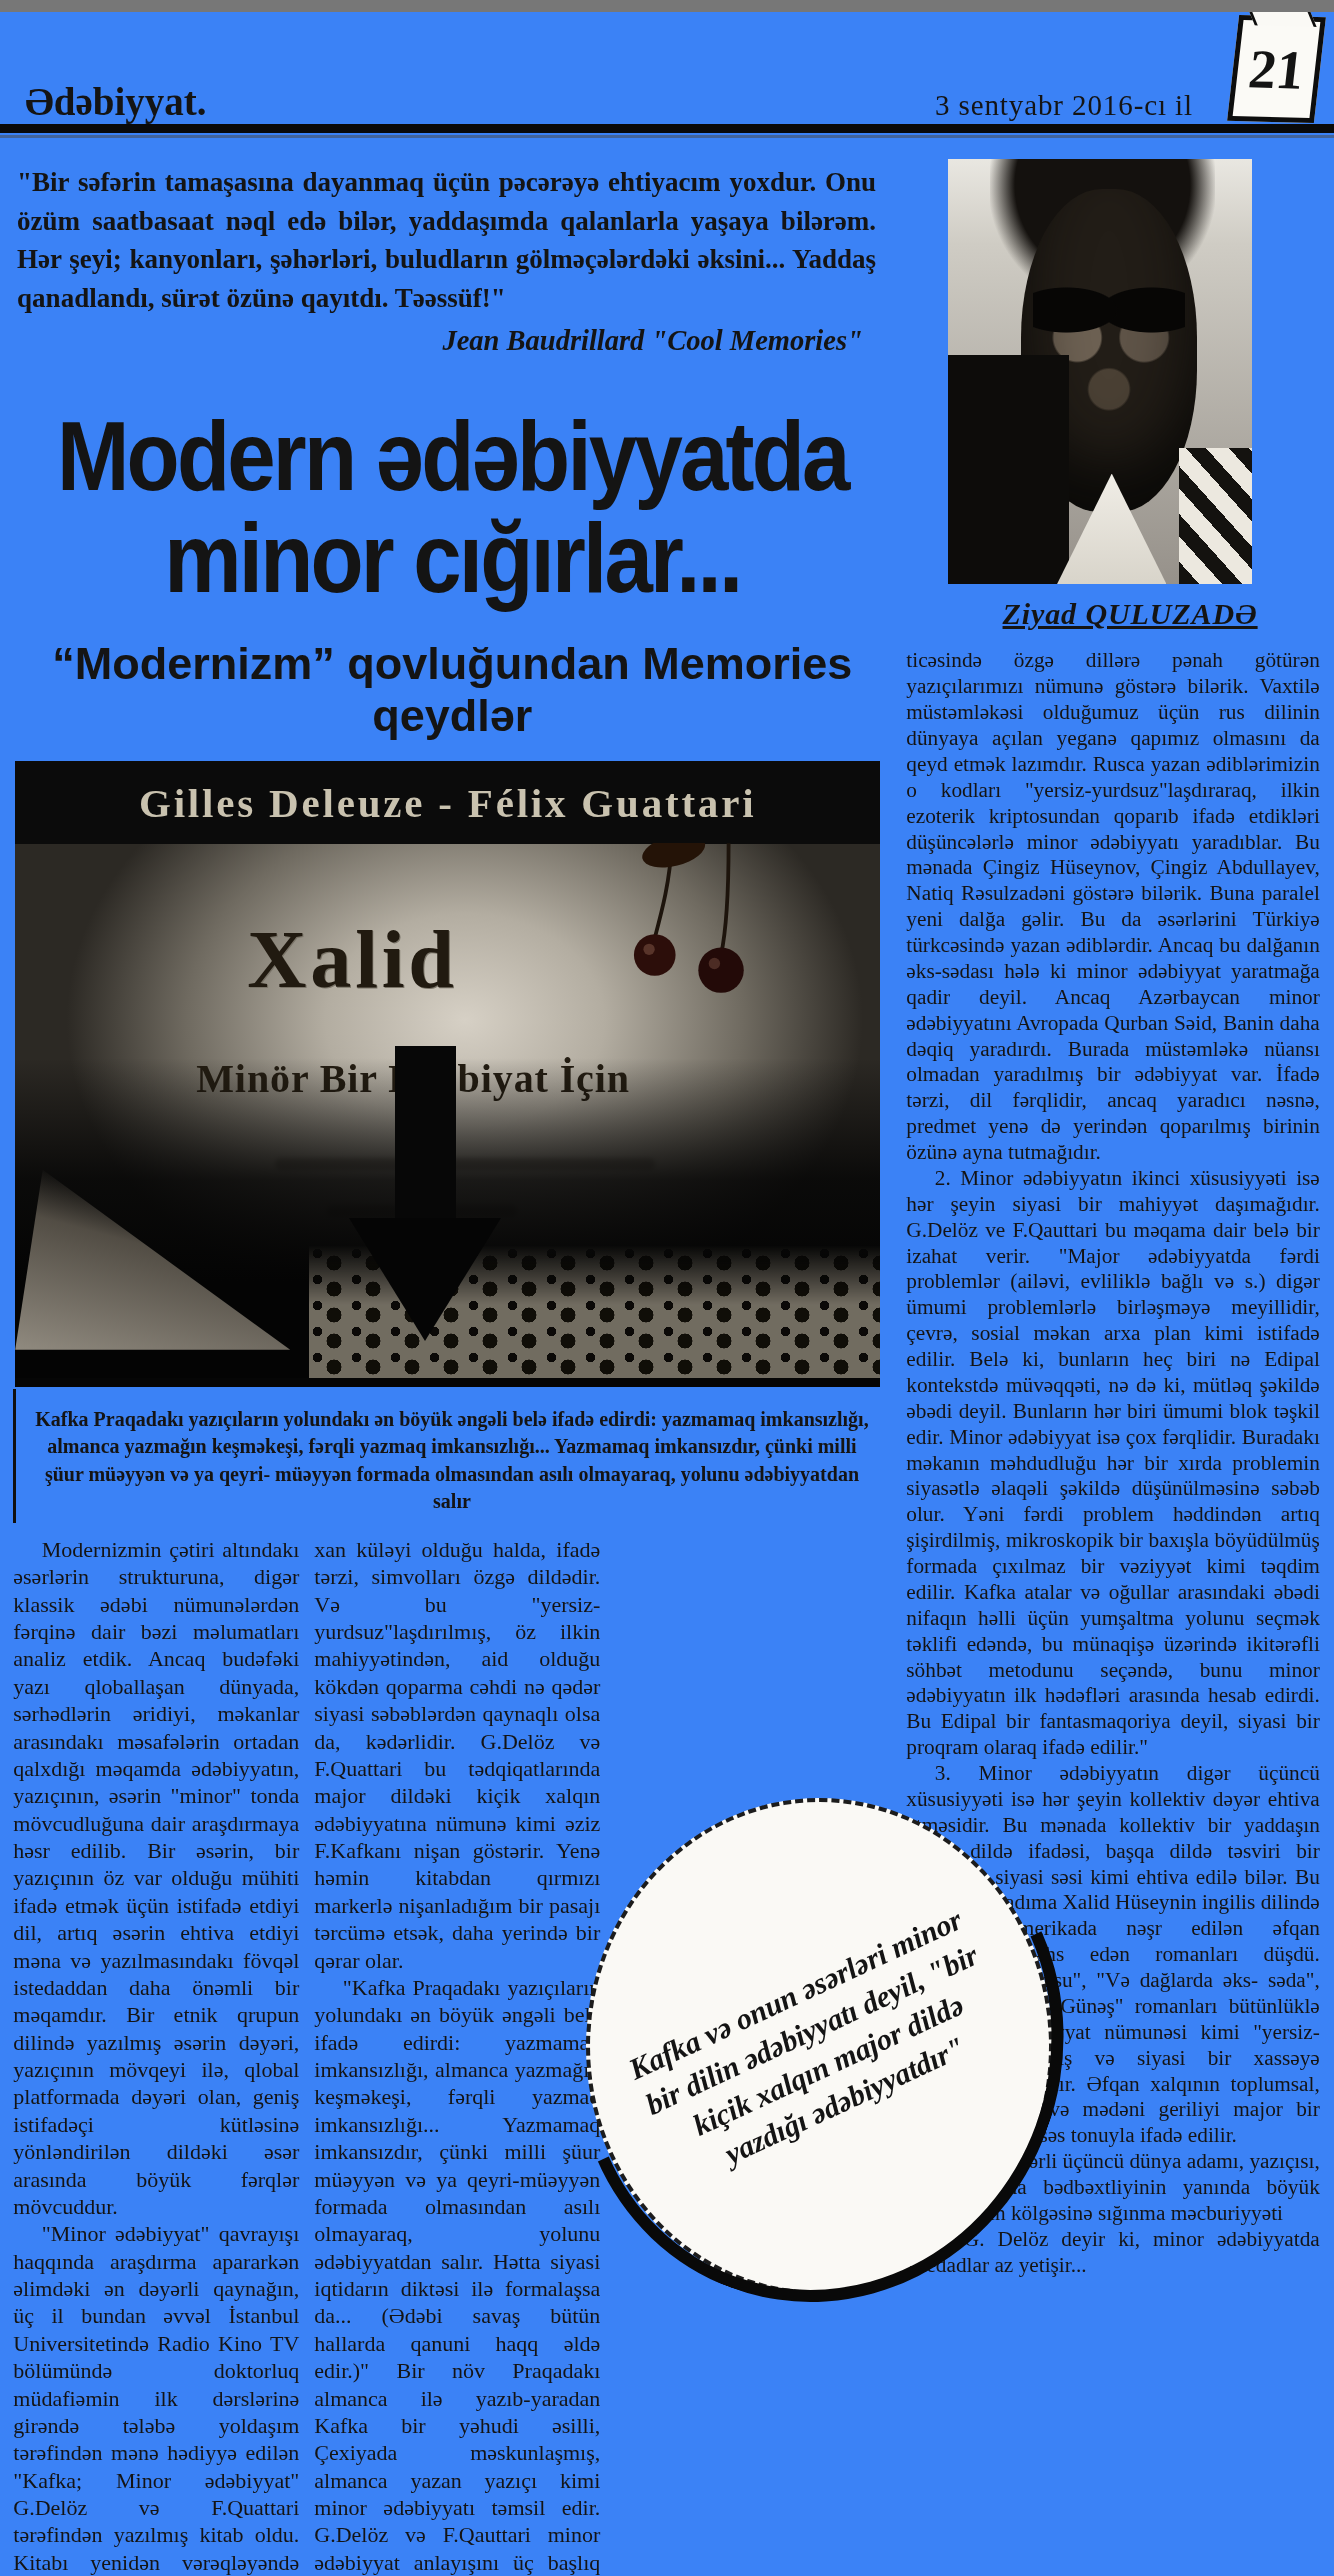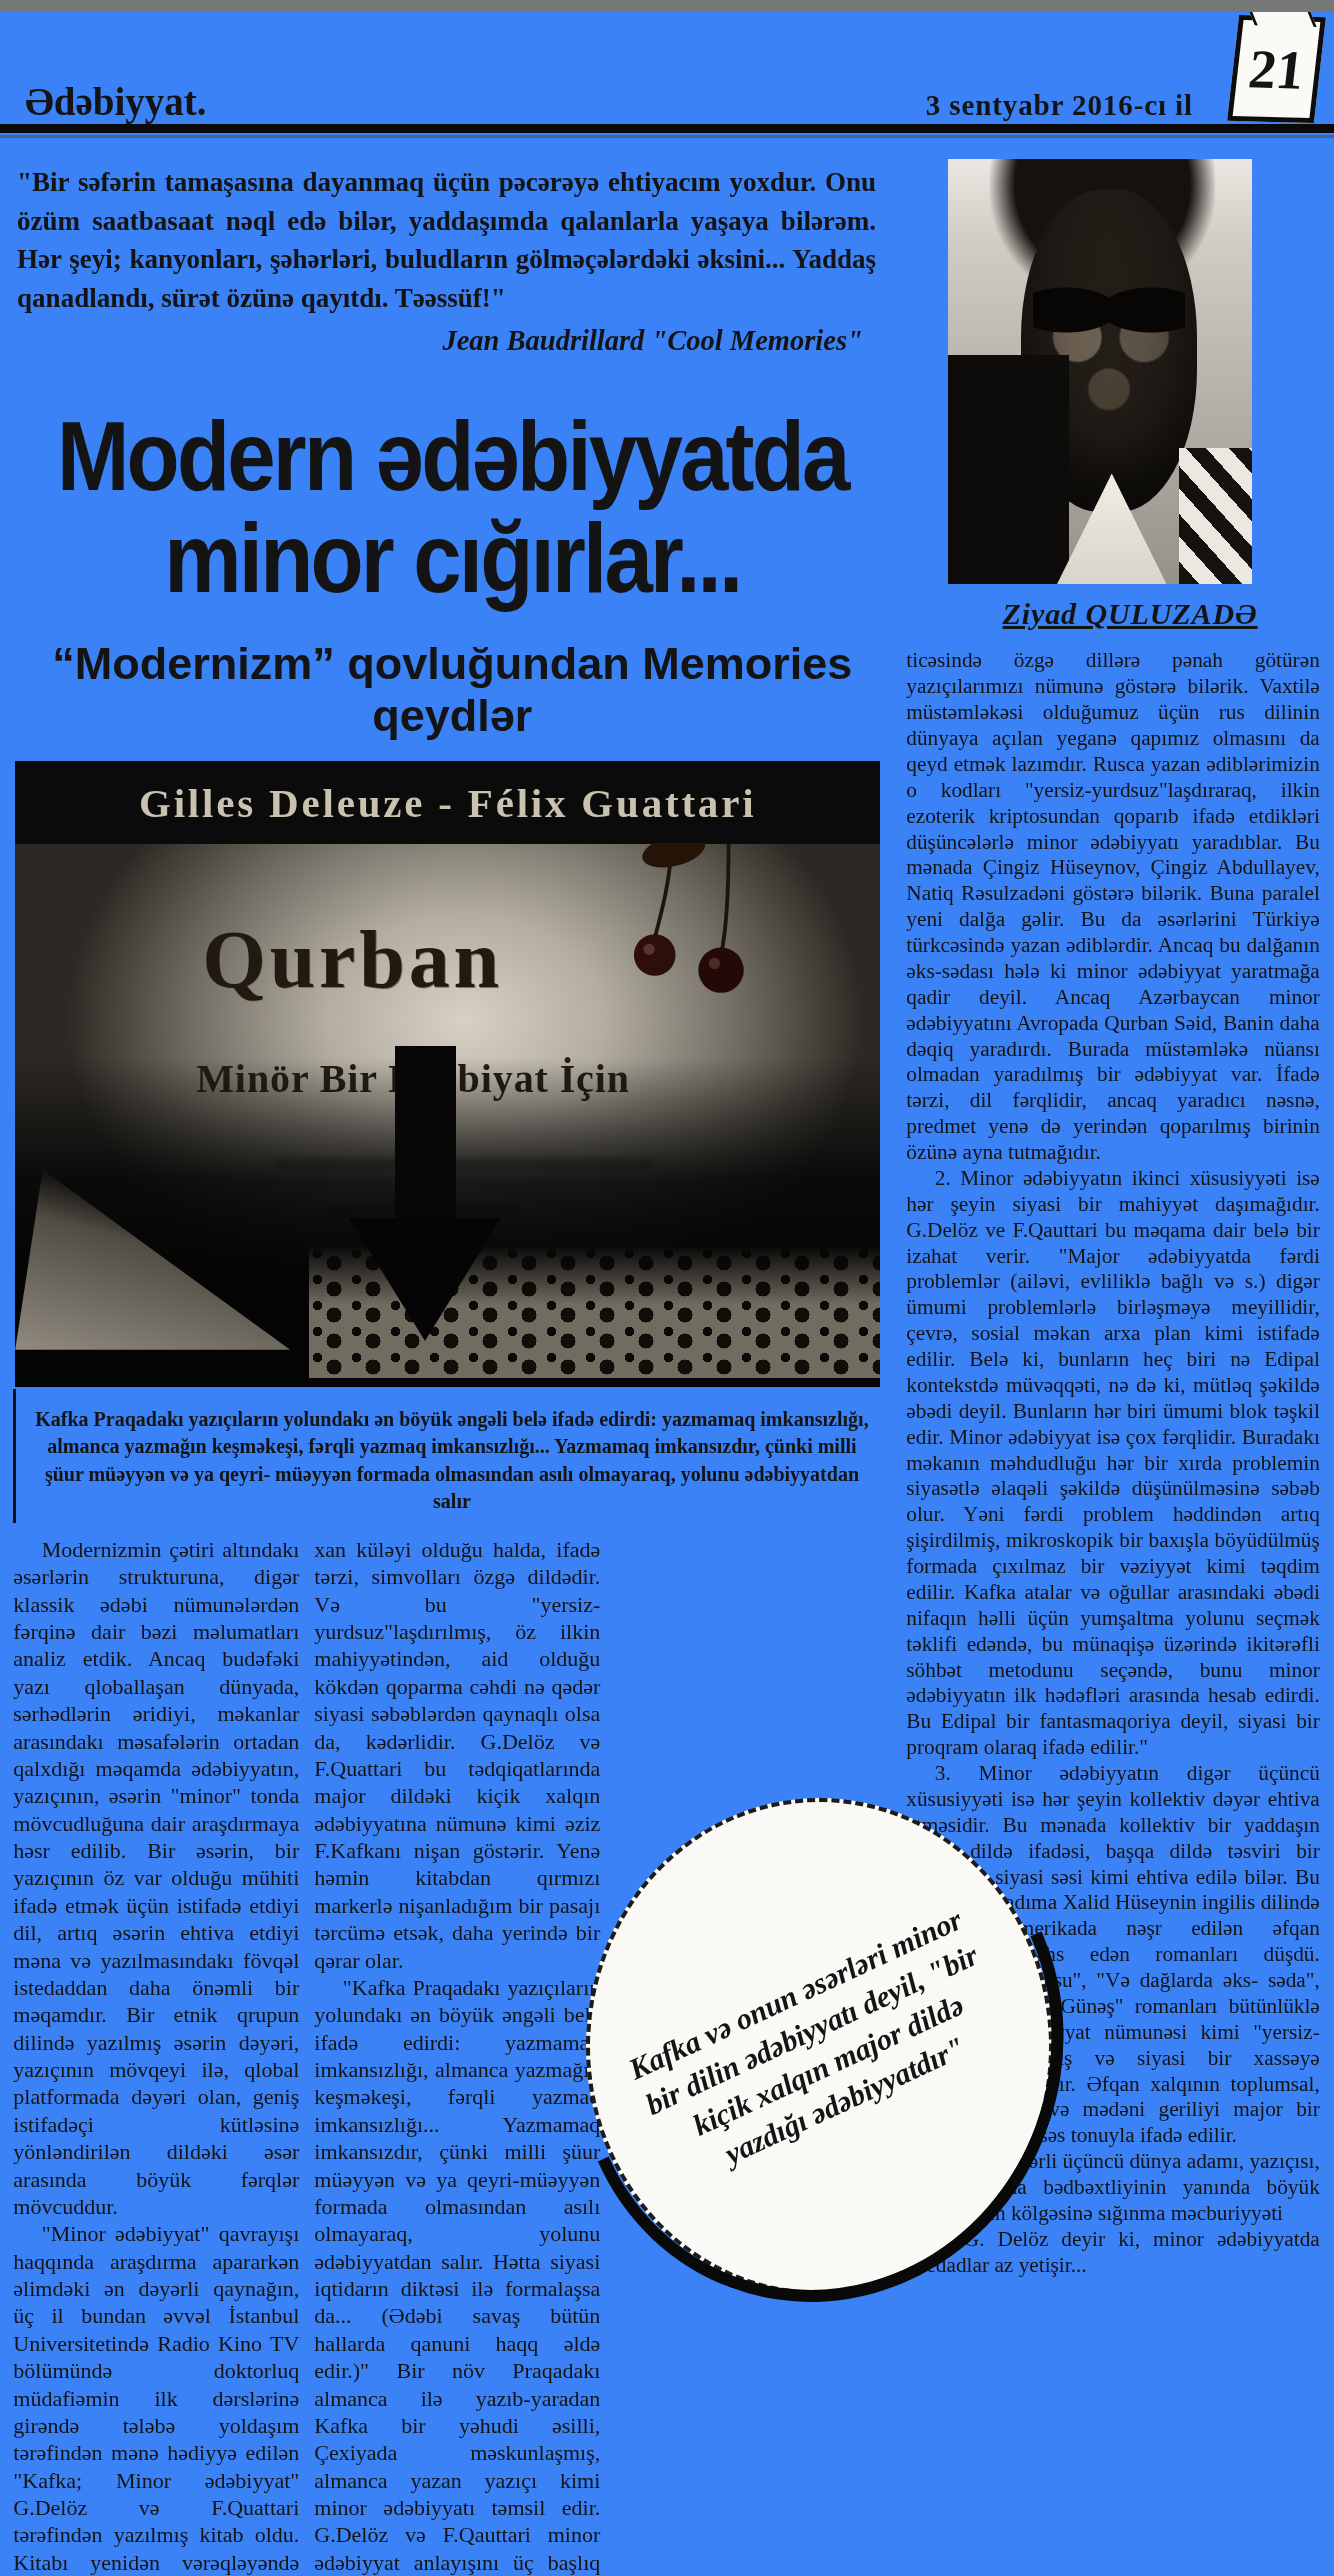--- a/index.html
+++ b/index.html
@@ -4,21 +4,21 @@
 <style>
   * { margin:0; padding:0; box-sizing:border-box; }
   body { background:#777; font-family:"Liberation Serif", serif; }
   .page { position:relative; width:1335px; height:2576px; margin:12px auto;
           background:#3b82f6; color:#141414; overflow:hidden; }
 
   
   .masthead { display:flex; align-items:flex-end; justify-content:space-between;
               padding:0 142px 0 25px; height:112px; }
   .masthead-section { font-family:"Liberation Serif",serif; font-weight:bold; font-size:39px; }
-  .masthead-date { font-family:"Liberation Serif",serif; font-weight:bold; font-size:29px;
+  .masthead-date { font-family:"Liberation Serif",serif; font-weight:normal; font-size:29px;
                    letter-spacing:0.9px; padding-bottom:1.9px; }
   .page-badge { position:absolute; top:3.8px; right:15px; width:87px; height:106px;
                 background:#fbfaf6; border:5.7px solid #0d0d0d; transform:skewX(-5deg) rotate(1.5deg);
                 display:flex; align-items:center; justify-content:center; z-index:6; }
   .page-badge::before { content:""; position:absolute; top:-17px; left:5.7px; right:9.5px; height:19px;
                 border:3.8px solid #0d0d0d; border-bottom:none; transform:skewX(28deg); background:#faf9f5; }
   .page-badge-number { font-family:"Liberation Serif",serif; font-weight:bold; font-size:55px; }
   .top-rule { height:8.5px; background:#0a0a0a; margin:0; }
   .top-rule2 { height:2.8px; background:#4c4c4c; margin-top:2.8px; opacity:.55; }
 
@@ -153,21 +153,21 @@
         </div>
         <svg class="cherries" width="142" height="171" viewBox="0 0 150 180">
           <path d="M60 0 C58 40 50 70 42 100" stroke="#1d140c" stroke-width="4" fill="none"></path>
           <path d="M120 0 C120 50 118 90 112 118" stroke="#1d140c" stroke-width="4" fill="none"></path>
           <ellipse cx="62" cy="8" rx="34" ry="16" fill="#241307" transform="rotate(-14 62 8)"></ellipse>
           <circle cx="42" cy="118" r="22" fill="#2c0e0a"></circle>
           <circle cx="112" cy="134" r="24" fill="#230a08"></circle>
           <circle cx="36" cy="112" r="6" fill="#6b4438" opacity="0.7"></circle>
           <circle cx="105" cy="127" r="6" fill="#5e3a31" opacity="0.7"></circle>
         </svg>
-        <div class="cover-title">Qurban</div>
+        <div class="cover-title">Xalid</div>
         <div class="cover-sub">Minör Bir Edebiyat İçin</div>
         <div class="cover-faint1"></div>
         <div class="cover-faint2"></div>
         <div class="cover-dark"></div>
         <div class="wedge-left"></div>
         <div class="speckles"></div>
         <div class="arrow-stem"></div>
         <div class="arrow-head"></div>
       </div>
 

